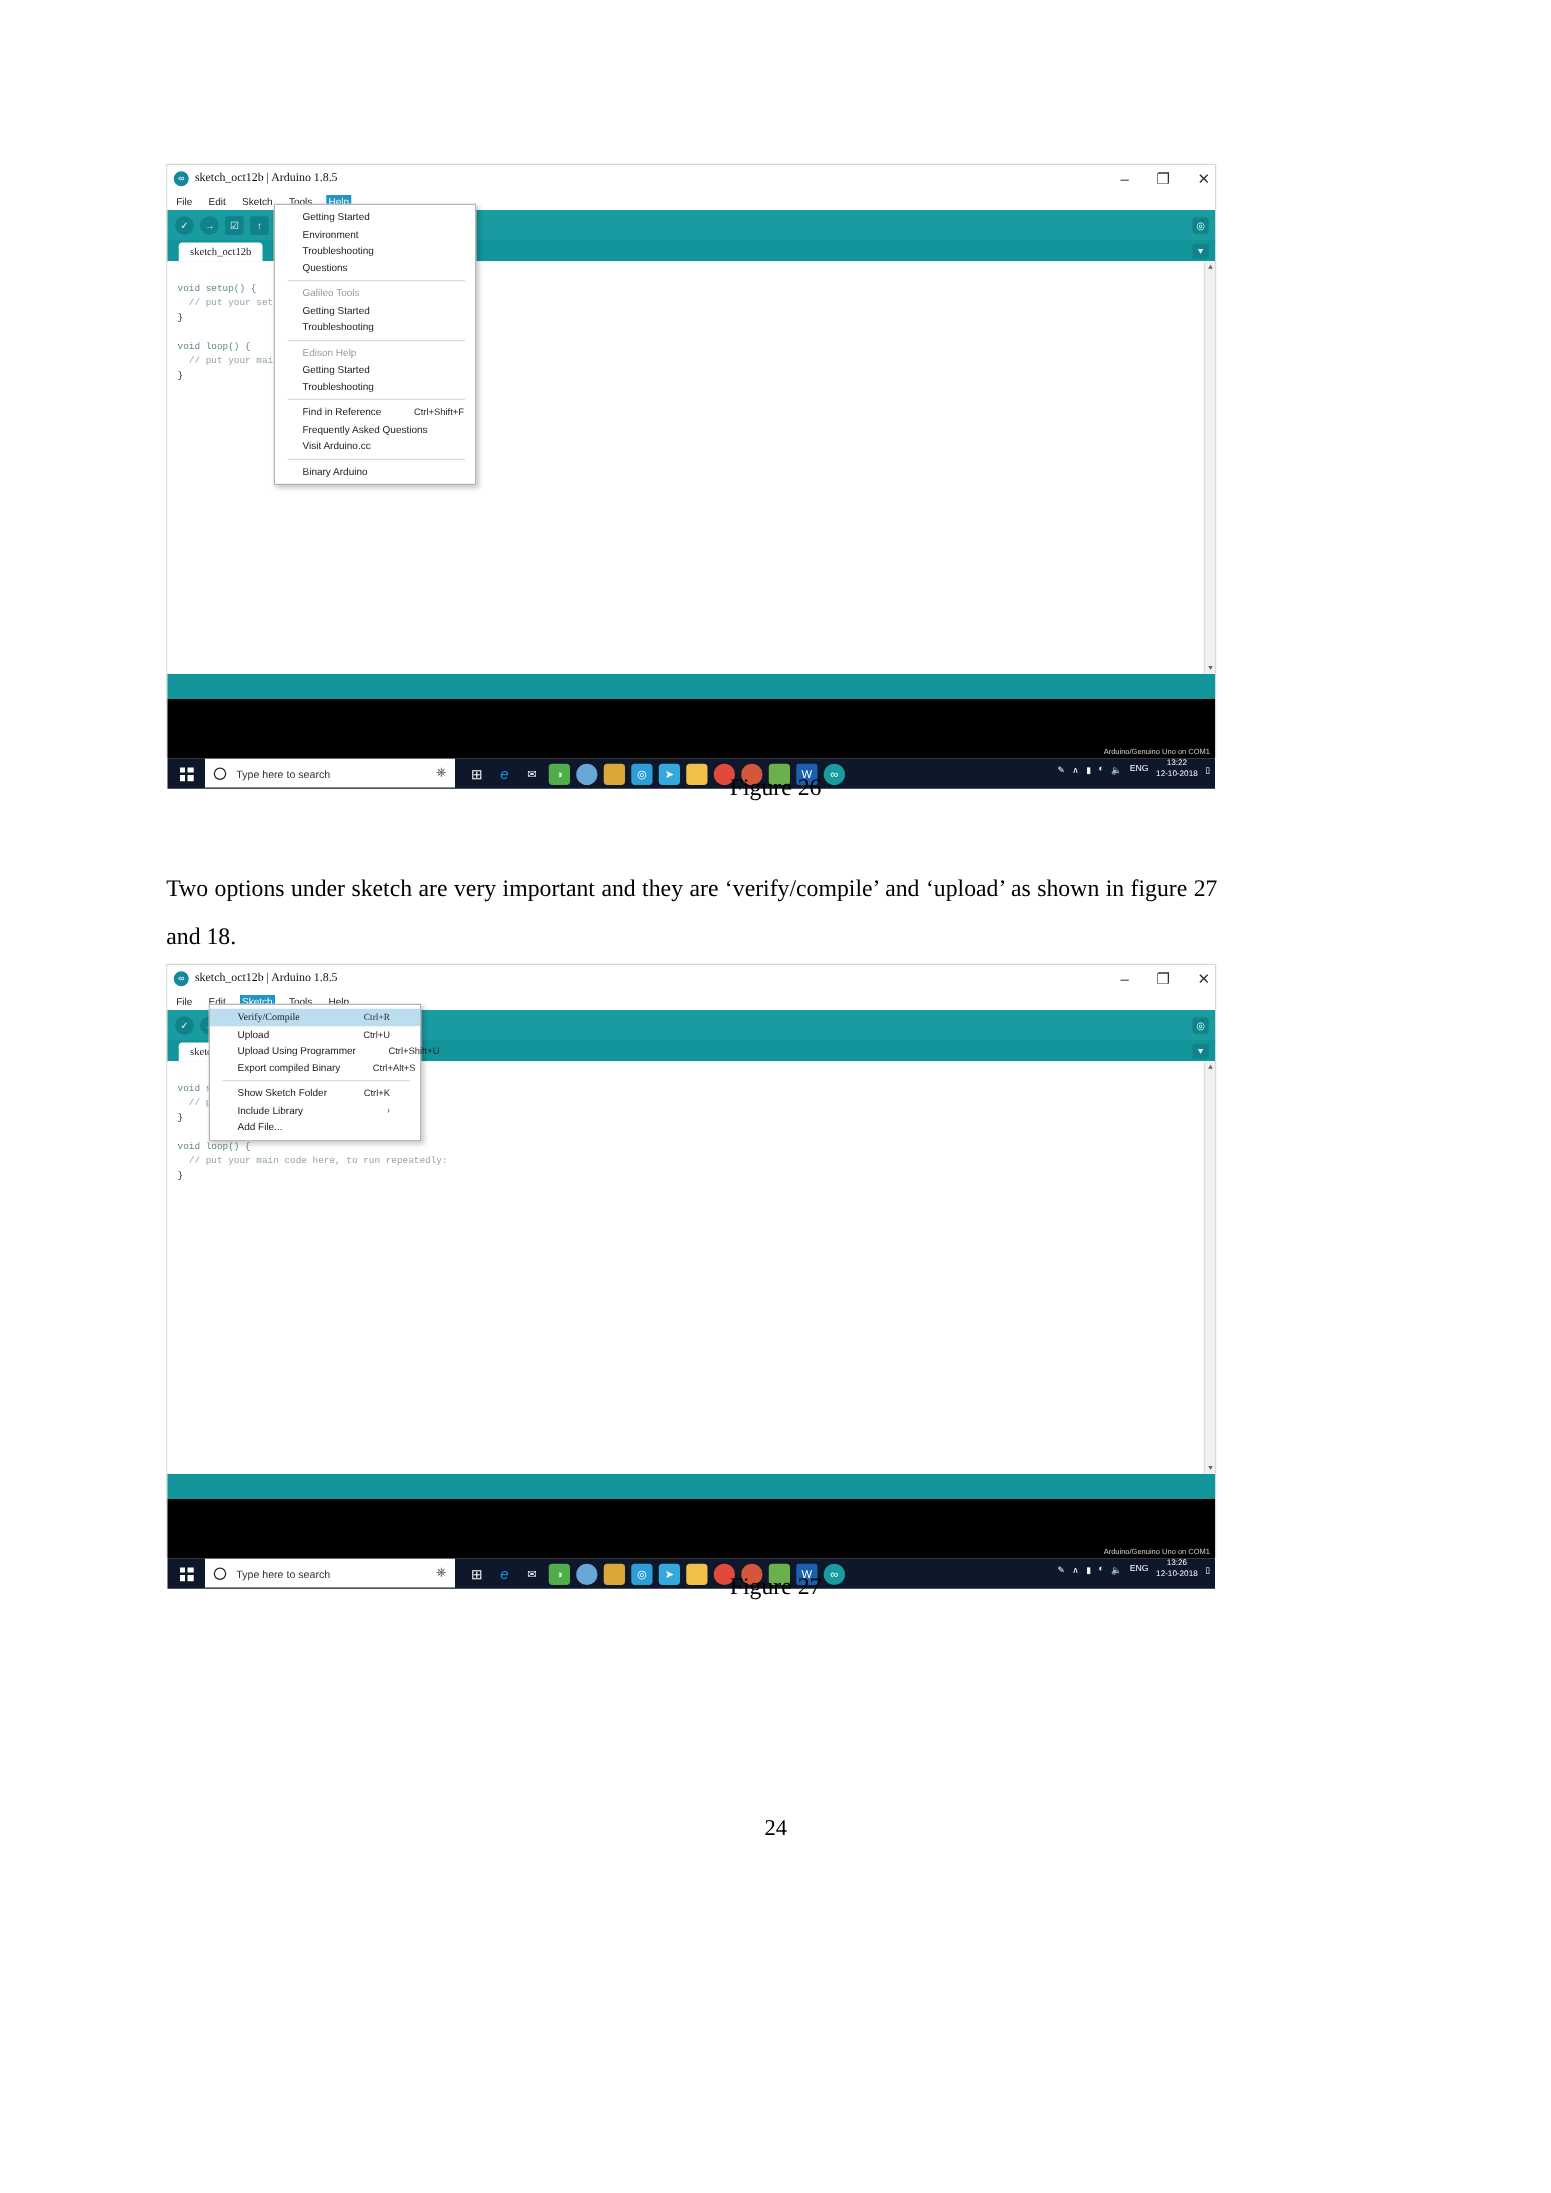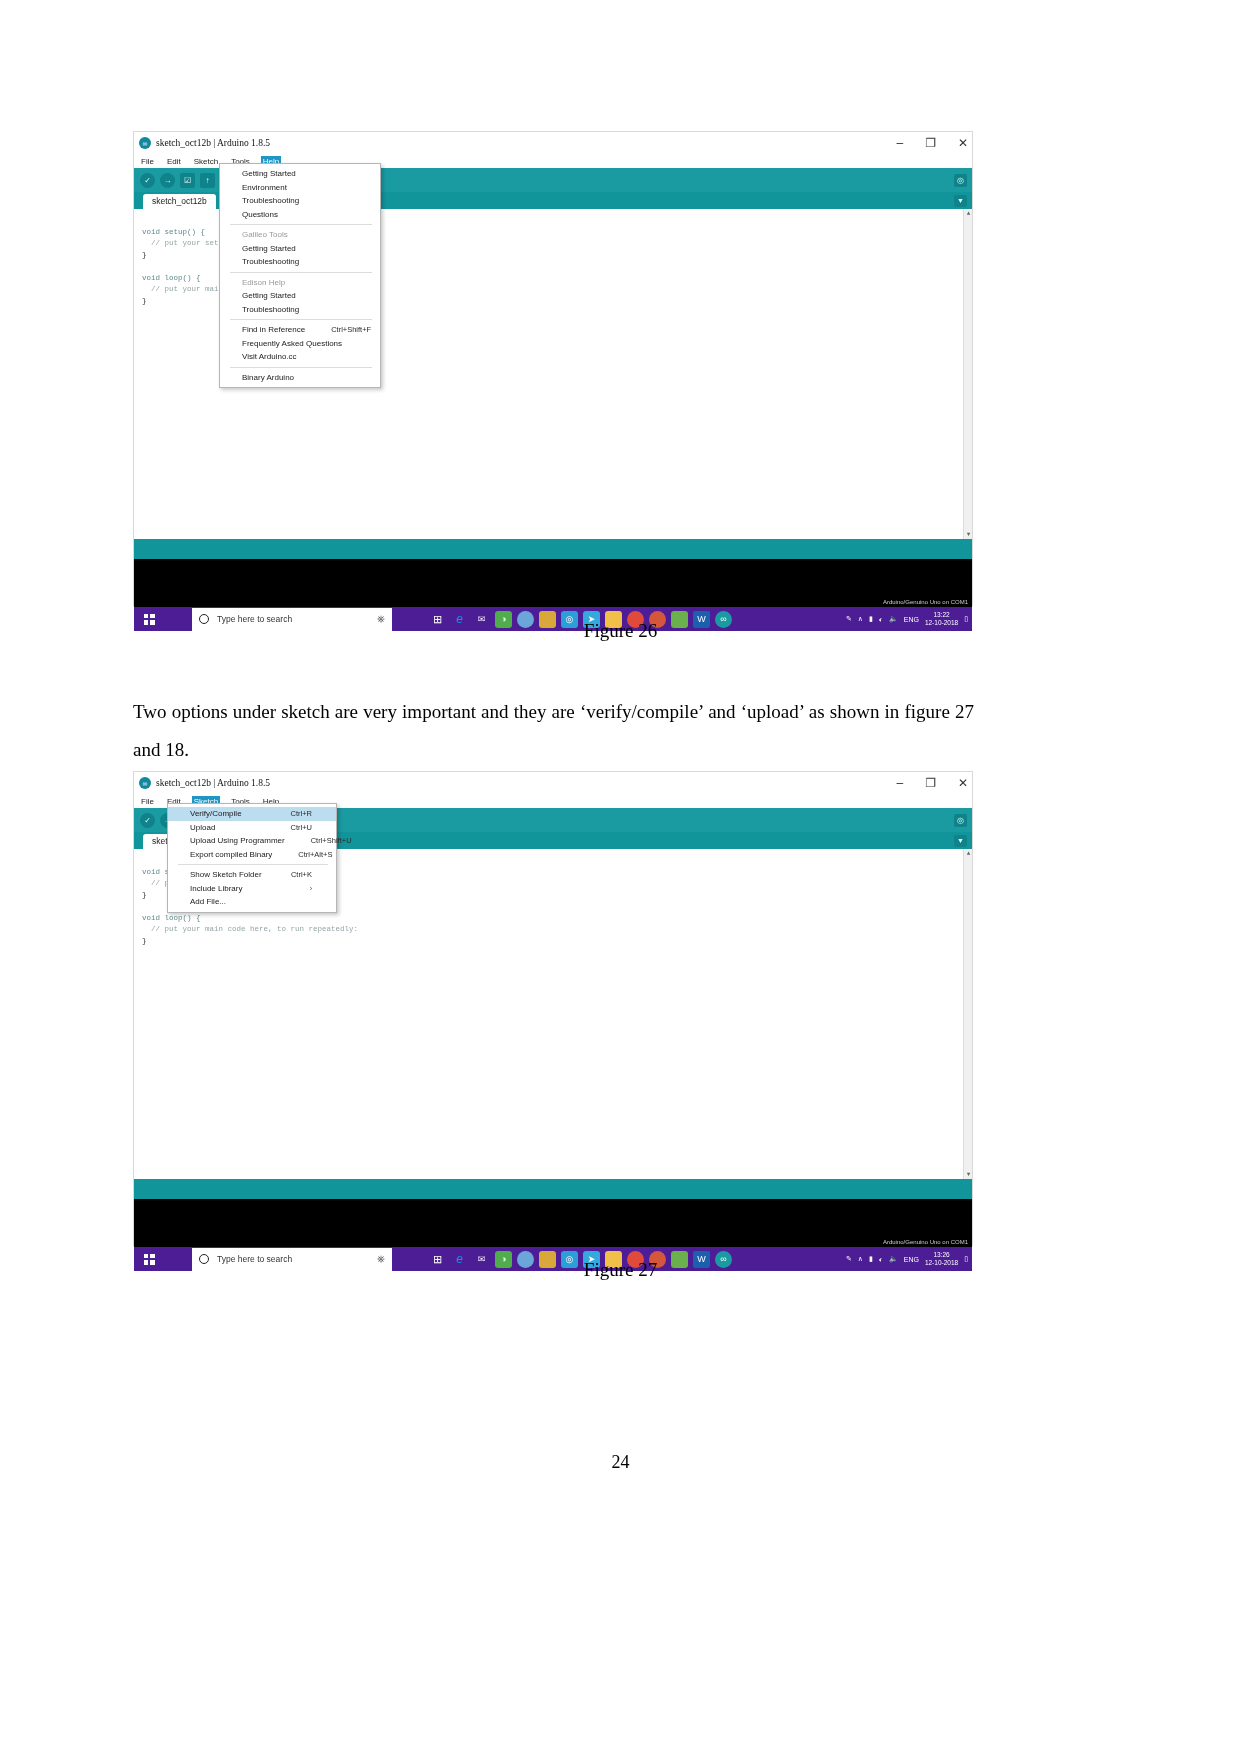--- a/index.html
+++ b/index.html
@@ -57,21 +57,21 @@
     position: absolute; right: 5px; width: 13px; height: 13px;
     background: #0f8389; border-radius: 2px; color: #dff; font-size: 8px;
     display: flex; align-items: center; justify-content: center;
   }
 
   .ide-tabbar {
     height: 17px; background: #12949b; display: flex; align-items: flex-end;
     padding-left: 9px; position: relative;
   }
   .ide-tab {
-    background: #ffffff; color: #1b1b1b; font-family: Liberation Sans, sans-serif;
+    background: #ffffff; color: #1b1b1b; font-family: Liberation Serif, serif;
     font-size: 8.5px; padding: 2px 9px 3px 9px; border-radius: 3px 3px 0 0;
     white-space: nowrap;
   }
   .tab-arrow {
     position: absolute; right: 5px; bottom: 2px; width: 13px; height: 12px;
     background: #0f8389; color: #dff; font-size: 7px; border-radius: 2px;
     display: flex; align-items: center; justify-content: center;
   }
 
   .ide-editor {
@@ -97,21 +97,21 @@
   .scroll-v .arrow.up { top: 0; } .scroll-v .arrow.down { bottom: 0; }
 
   .ide-statusbar { background: #12949b; }
   .ide-console  { background: #000000; position: relative; }
   .console-tag {
     position: absolute; right: 4px; bottom: 2px;
     color: #cfcfcf; font-family: "Liberation Sans", sans-serif; font-size: 6px;
   }
 
   
-  .taskbar { background: #4c1d95; display: flex; align-items: center; position: relative; gap: 28px; }
+  .taskbar { background: #0f172a; display: flex; position: relative; }
   .start-btn { width: 30px; display: flex; align-items: center; justify-content: center; }
   .win-glyph { width: 11px; height: 11px; display: grid; grid-template: 1fr 1fr / 1fr 1fr; gap: 1.5px; }
   .win-glyph i { background: #ffffff; display: block; }
   .tb-search {
     background: #ffffff; height: 23px; display: flex; align-items: center;
     padding: 0 6px 0 7px; width: 200px; position: relative;
   }
   .tb-search .circ { width: 10px; height: 10px; border: 1.4px solid #222; border-radius: 50%; flex: 0 0 auto; }
   .tb-search .txt {
     font-family: "Liberation Sans", sans-serif; font-size: 8.5px; color: #333;
@@ -150,21 +150,21 @@
     position: absolute; background: #ffffff; border: 1px solid #b5b5b5;
     box-shadow: 2px 2px 4px rgba(0,0,0,.22);
     font-family: "Liberation Sans", sans-serif; z-index: 40;
     padding: 3px 0;
   }
   .menu-row {
     display: flex; align-items: center; height: 13.5px;
     padding: 0 24px 0 22px; font-size: 8px; color: #1a1a1a; white-space: nowrap;
   }
   .menu-row.hdr { color: #9a9a9a; padding-left: 22px; }
-  .menu-row.sel { background: #bcdcf0; }
+  .menu-row.sel { background: #bcdcf0; font-family: Liberation Serif, serif; }
   .menu-row .accel { margin-left: auto; padding-left: 26px; color: #2a2a2a; font-size: 7.5px; }
   .menu-row .chev { margin-left: auto; padding-left: 26px; font-size: 7px; color: #444; }
   .menu-sep { height: 1px; background: #dcdcdc; margin: 3px 8px 3px 10px; }
 </style>
 </head>
 <body>
 
 <div class="page">
 
   <div class="ide" style="left:133px; top:131px; width:840px; height:475px;">

